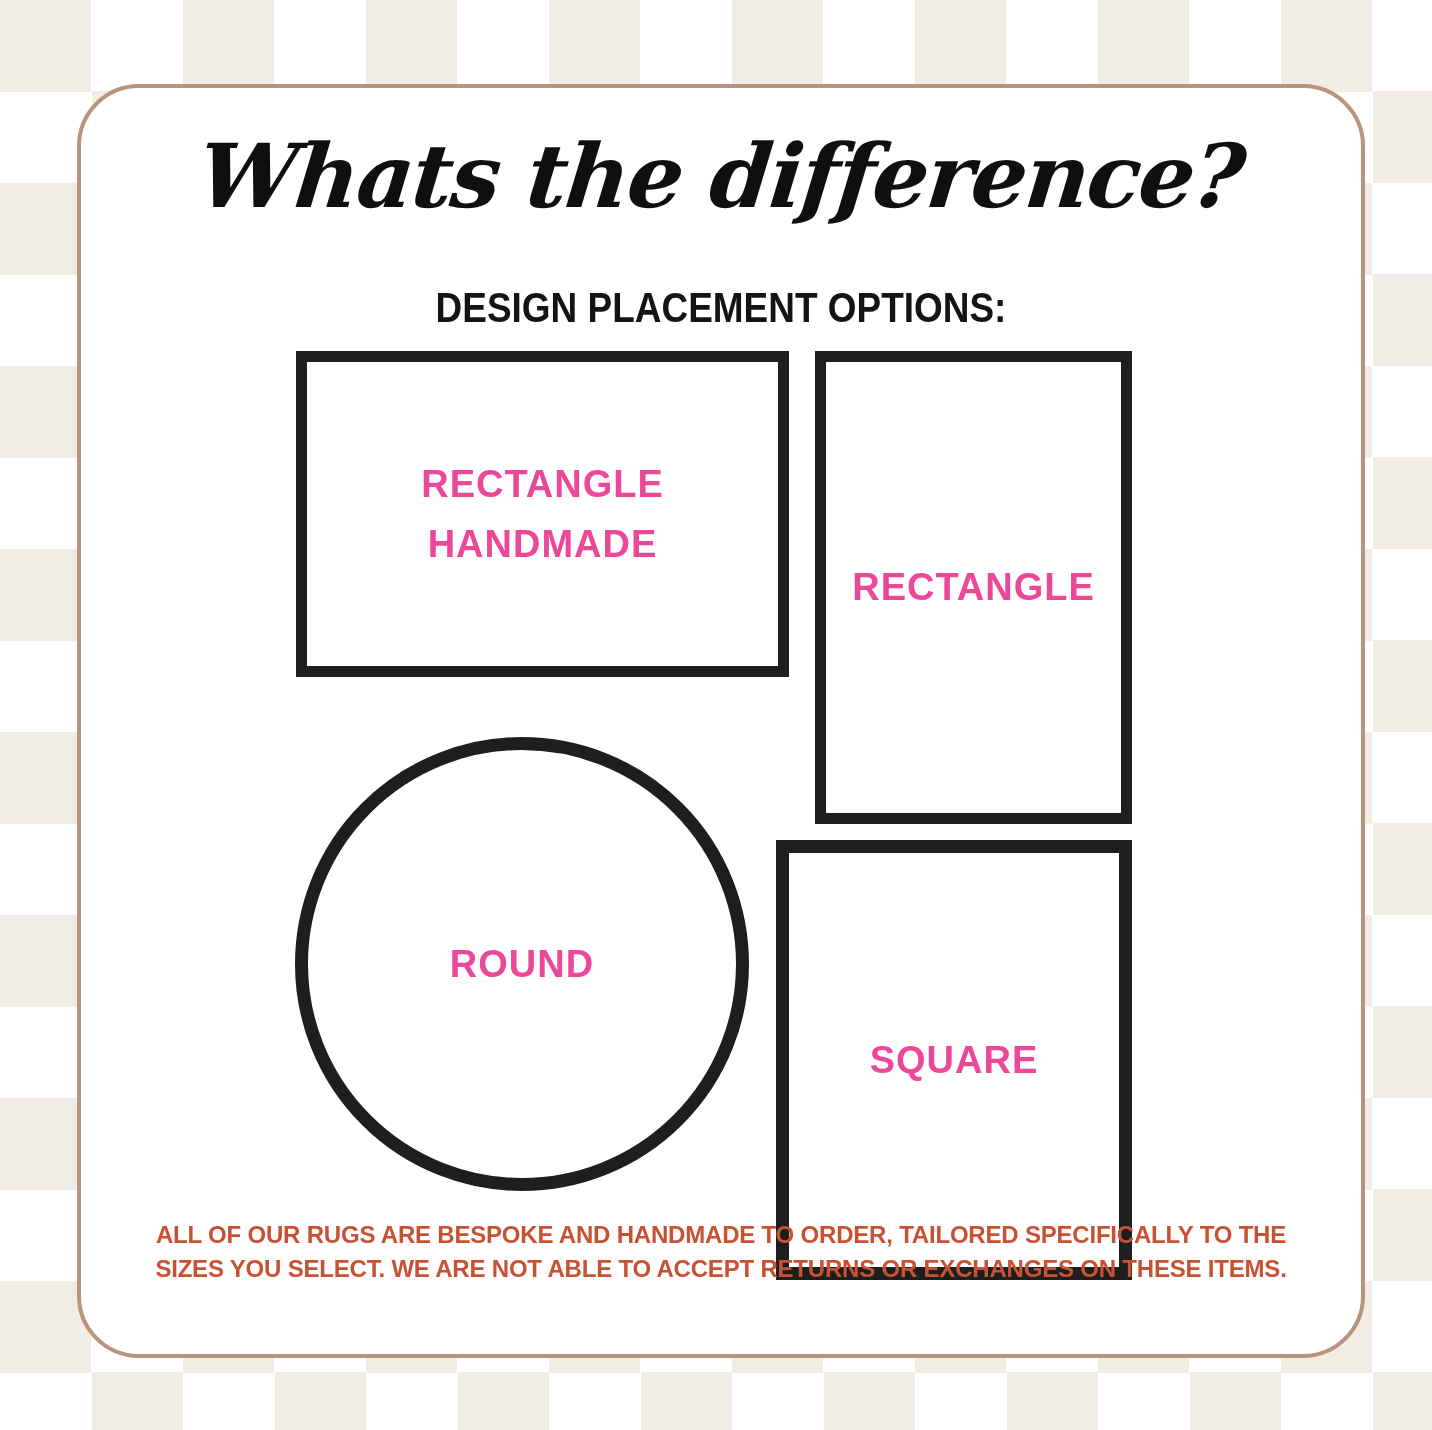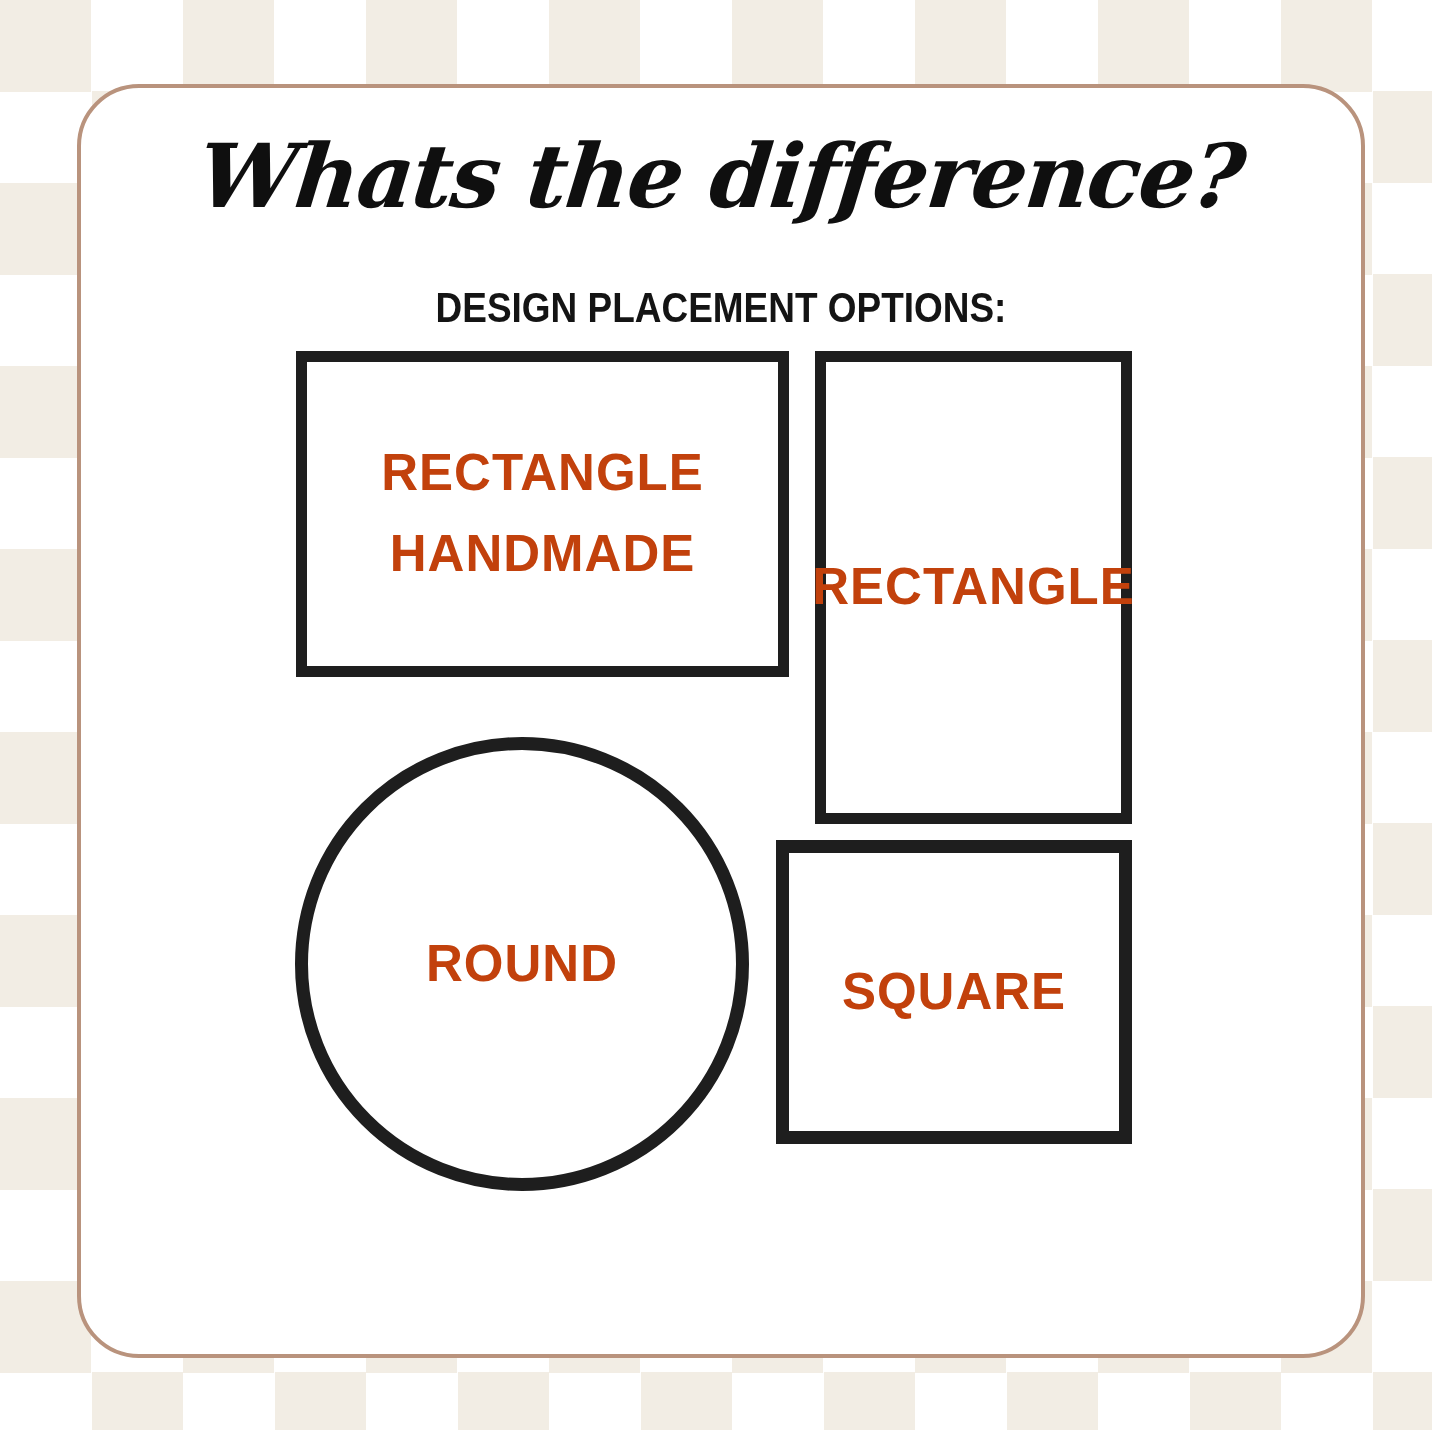--- a/index.html
+++ b/index.html
@@ -67,24 +67,24 @@
   .shape {
     position: absolute;
     background: #ffffff;
     display: flex;
     align-items: center;
     justify-content: center;
   }
 
   .shape-label {
     font-weight: 700;
-    font-size: 51px;
+    font-size: 38px;
     line-height: 1.58;
     letter-spacing: 1px;
-    color: #c2410c;
+    color: #ec4899;
     text-align: center;
     white-space: nowrap;
   }
 
   .rect-landscape {
     left: 215px;            
     top: 263px;             
     width: 493px;
     height: 326px;
     border: 11px solid #1e1e1e;
@@ -104,21 +104,21 @@
     width: 454px;
     height: 454px;
     border: 13px solid #1e1e1e;
     border-radius: 50%;
   }
 
   .square {
     left: 695px;            
     top: 752px;             
     width: 356px;
-    height: 304px;
+    height: 440px;
     border: 13px solid #1e1e1e;
   }
 
   .disclaimer {
     position: absolute;
     left: 0;
     bottom: 68px;
     width: 100%;
     text-align: center;
     font-weight: 700;
@@ -153,15 +153,19 @@
     </div>
 
     <div class="shape round">
       <div class="shape-label">ROUND</div>
     </div>
 
     <div class="shape square">
       <div class="shape-label">SQUARE</div>
     </div>
 
+    <p class="disclaimer">
+      <span>ALL OF OUR RUGS ARE BESPOKE AND HANDMADE TO ORDER, TAILORED SPECIFICALLY TO THE</span><br>
+      <span>SIZES YOU SELECT. WE ARE NOT ABLE TO ACCEPT RETURNS OR EXCHANGES ON THESE ITEMS.</span>
+    </p>
 
   </div>
 </div>
 
 </body></html>

